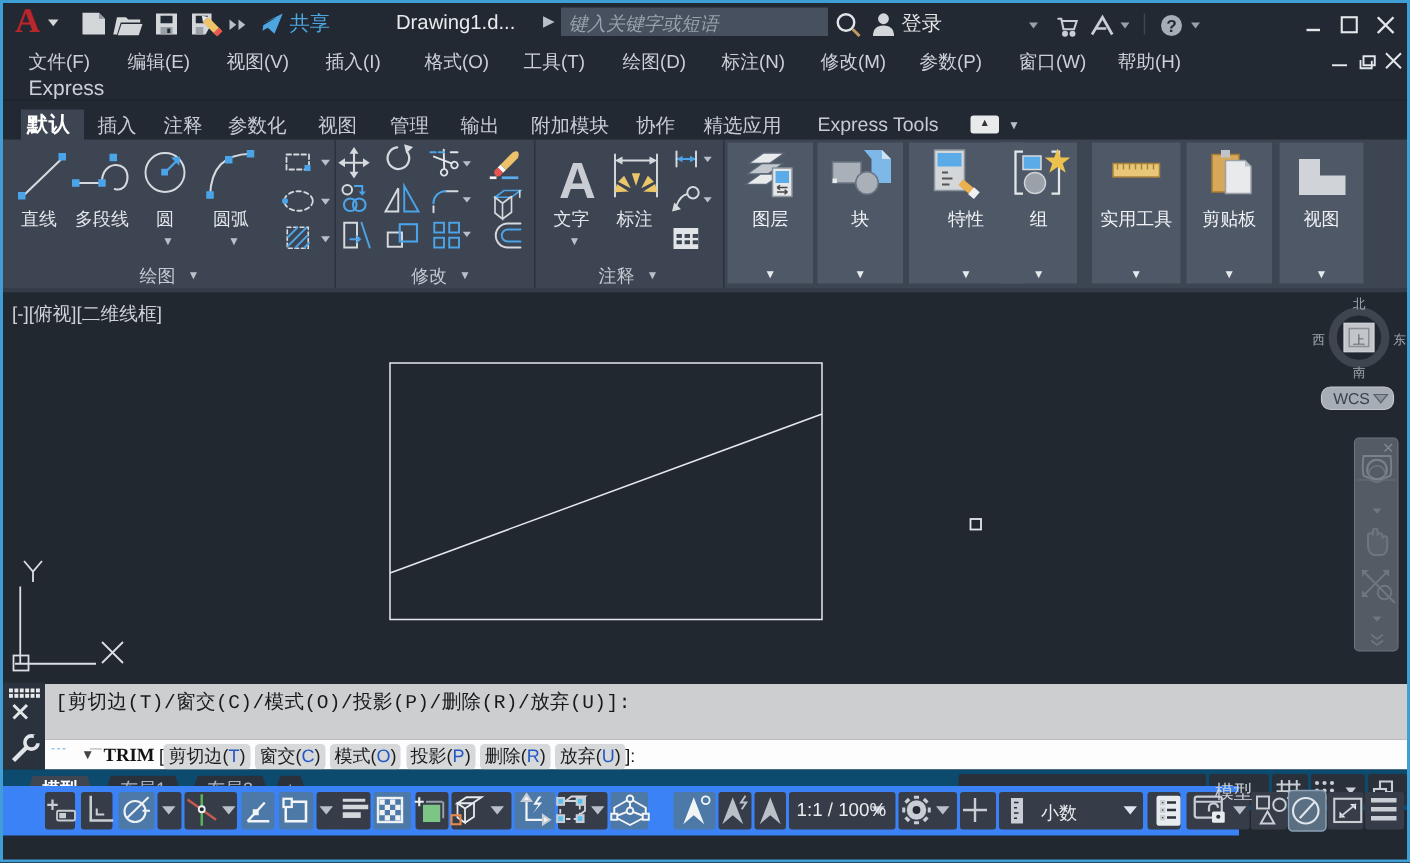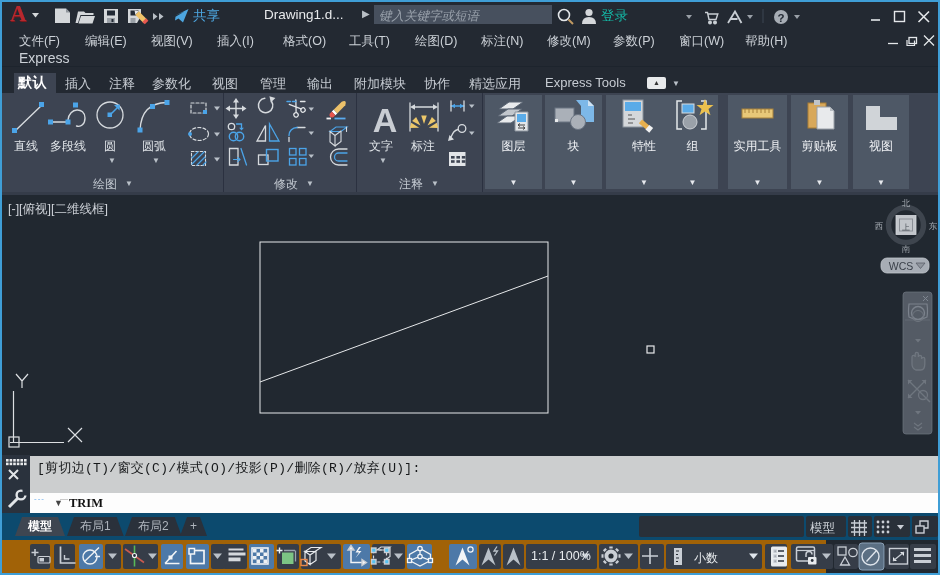--- a/index.html
+++ b/index.html
@@ -23,21 +23,21 @@
 .cpanel .carrow{position:absolute;width:100%;text-align:center;bottom:2px;color:#e6e9ed;font-size:8px;}
 .darr{position:absolute;color:#b9c0c8;font-size:8px;}
 #canvas{left:2px;top:195px;width:936px;height:260px;background:#212830;}
 #cmdstrip{left:2px;top:455px;width:28px;height:58px;background:#2a323d;}
 #cmdhist{left:30px;top:456px;width:908px;height:37px;background:#cccecf;color:#17191b;font-size:13px;letter-spacing:0.3px;font-family:"Liberation Mono","Liberation Sans",monospace;}
 #cmdline{left:30px;top:493px;width:908px;height:20px;background:#fdfdfd;color:#111;font-size:12px;}
 .chip{display:inline-block;background:#d7d8da;border-radius:3px;padding:0 3px;color:#1a1c1e;}
 .chip b{color:#2257c5;font-weight:normal;}
 #laybar{left:2px;top:513px;width:936px;height:27px;background:#0c4a6e;}
 .ltab{position:absolute;top:4px;height:19px;line-height:19px;padding:0 13px;font-size:12px;color:#aeb4bc;background:#2a313b;clip-path:polygon(7px 0,calc(100% - 7px) 0,100% 100%,0 100%);}
-#statusbar{left:2px;top:540px;width:824px;height:33px;background:#a16207;}
+#statusbar{left:2px;top:524px;width:824px;height:33px;background:#3b82f6;}
 .stxt{position:absolute;color:#c9ced5;font-size:12px;top:10px;}
 </style></head><body>
 <div id="frame"></div>
 <div class="abs" id="titlebar">
 <span style="position:absolute;left:8px;top:-1px;font-size:23px;font-weight:bold;color:#b7282e;font-family:'Liberation Serif',serif;text-shadow:0.5px 0.5px 0 #7d1a1e">A</span>
 <svg width="936" height="26">
  <g fill="#d4d7da" stroke="none">
   <path d="M30,11 l7,0 l-3.5,4.5 z"></path>
 
   <path d="M53,6.5 h11 l4,4 v10.5 h-15 z" fill="#d4d7da"></path>
@@ -103,21 +103,21 @@
   <line x1="869" y1="18" x2="878" y2="18"></line>
   <rect x="892.5" y="9.5" width="10" height="10" stroke-width="1.4"></rect>
   <path d="M916.5,9.5 L927,20 M927,9.5 L916.5,20"></path>
  </g>
 </svg>
 <span style="position:absolute;left:191px;top:5px;color:#4da6e0;font-size:13.5px">共享</span>
 <span style="position:absolute;left:262px;top:5px;color:#e8eaec;font-size:13.5px">Drawing1.d...</span>
 <span style="position:absolute;left:360px;top:6px;color:#b9bfc6;font-size:10px">▶</span>
 <span style="position:absolute;left:372px;top:3px;width:178px;height:19px;background:#47505e;"></span>
 <span style="position:absolute;left:377px;top:6px;color:#99a1ab;font-size:12.5px;font-style:italic">键入关键字或短语</span>
-<span style="position:absolute;left:599px;top:5px;color:#14b8a6;font-size:13.5px">登录</span>
+<span style="position:absolute;left:599px;top:5px;color:#e5e5e5;font-size:13.5px">登录</span>
 </div>
 <div class="abs" id="menubar">
 <span class="mitem" style="left:17px">文件(F)</span>
 <span class="mitem" style="left:83px">编辑(E)</span>
 <span class="mitem" style="left:149px">视图(V)</span>
 <span class="mitem" style="left:215px">插入(I)</span>
 <span class="mitem" style="left:281px">格式(O)</span>
 <span class="mitem" style="left:347px">工具(T)</span>
 <span class="mitem" style="left:413px">绘图(D)</span>
 <span class="mitem" style="left:479px">标注(N)</span>
@@ -468,20 +468,21 @@
 </svg>
   </div>
 <div class="abs" id="cmdhist">
   <div style="position:absolute;left:7px;top:3px">[剪切边(T)/窗交(C)/模式(O)/投影(P)/删除(R)/放弃(U)]:</div>
 </div>
 <div class="abs" id="cmdline">
   <span style="position:absolute;left:4px;top:1px;color:#6aabec;font-size:8px;letter-spacing:1px">---</span>
   <span style="position:absolute;left:30px;top:1px;color:#999;font-size:8px">—</span>
   <span style="position:absolute;left:24px;top:5px;color:#444;font-size:9px">▼</span>
   <span style="position:absolute;left:39px;top:3px;font-weight:bold;font-family:Liberation Serif, serif;font-size:12.5px">TRIM</span>
+  <span style="position:absolute;left:76px;top:3px">[<span class="chip">剪切边(<b>T</b>)</span> <span class="chip">窗交(<b>C</b>)</span> <span class="chip">模式(<b>O</b>)</span> <span class="chip">投影(<b>P</b>)</span> <span class="chip">删除(<b>R</b>)</span> <span class="chip">放弃(<b>U</b>)</span>]:</span>
 </div>
 <div class="abs" id="laybar">
   <span class="ltab" style="left:13px;background:#3e4651;color:#fff;font-weight:bold">模型</span>
   <span class="ltab" style="left:65px">布局1</span>
   <span class="ltab" style="left:123px">布局2</span>
   <span class="ltab" style="left:178px;padding:0 10px">+</span>
   <span style="position:absolute;left:808px;top:7px;color:#ccd1d7;font-size:12.5px;z-index:2">模型</span>
 <svg style="left:0;top:0" width="936" height="27">
  <g fill="#293039">
   <rect x="637" y="3" width="165" height="21" rx="2"></rect>

